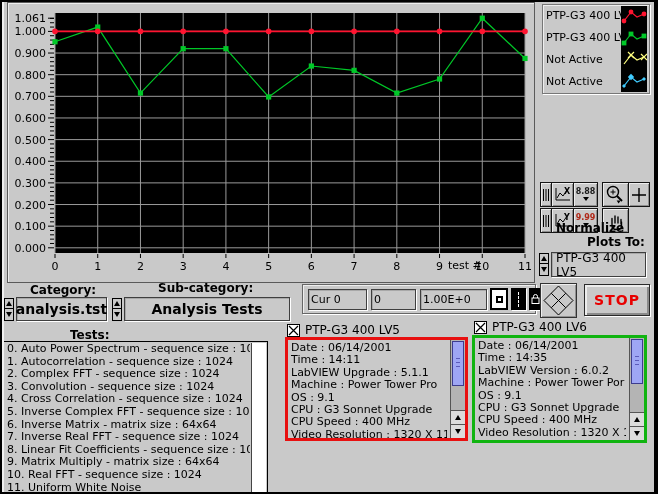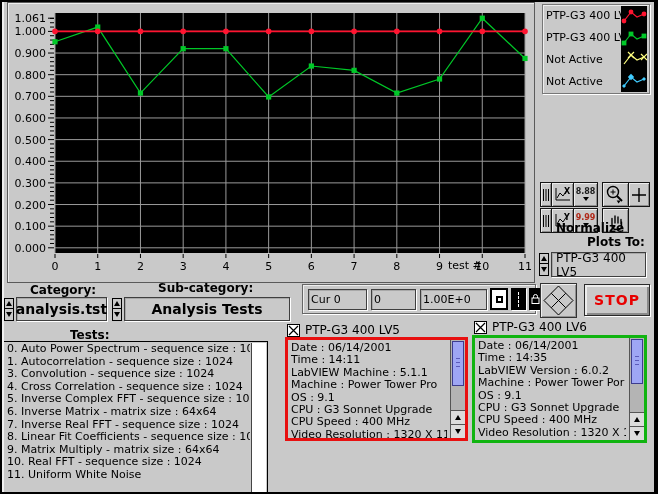--- a/index.html
+++ b/index.html
@@ -388,21 +388,21 @@
           <path d="M1 1l9 9M10 1l-9 9" stroke="#000" stroke-width="1.2"></path>
         </svg>
       </span>
     <span>PTP-G3 400 LV6</span>
   </div>
 
   <div class="machine-panel" id="mp-0" style="left: 285px; top: 337px; width: 183px; height: 104px; border-color: rgb(232, 16, 16);">
     <div class="mp-lines" id="mp-lines-0">
         <div>Date : 06/14/2001</div>
         <div>Time : 14:11</div>
-        <div>LabVIEW Machine : 5.1.1</div>
+        <div>LabVIEW Upgrade : 5.1.1</div>
         <div>Machine : Power Tower Pro</div>
         <div>OS : 9.1</div>
         <div>CPU : G3 Sonnet Upgrade</div>
         <div>CPU Speed : 400 MHz</div>
         <div>Video Resolution : 1320 X 1150</div>
       </div>
     <div class="vsb" id="vsb-0">
         <div class="vsb-thumb">
           <div class="vsb-grip"></div>
         </div>
@@ -436,20 +436,21 @@
           <span class="tri-down"></span>
         </div>
       </div>
   </div>
 
   <div class="boldlbl tests-label">Tests:</div>
   <div class="listbox">
     <div class="list-items" id="tests-items">
         <div class="list-item">0. Auto Power Spectrum - sequence size : 1024</div>
         <div class="list-item">1. Autocorrelation - sequence size : 1024</div>
+        <div class="list-item">2. Complex FFT - sequence size : 1024</div>
         <div class="list-item">3. Convolution  - sequence size : 1024</div>
         <div class="list-item">4. Cross Correlation - sequence size : 1024</div>
         <div class="list-item">5. Inverse Complex FFT - sequence size : 1024</div>
         <div class="list-item">6. Inverse Matrix - matrix size : 64x64</div>
         <div class="list-item">7. Inverse Real FFT - sequence size : 1024</div>
         <div class="list-item">8. Linear Fit Coefficients - sequence size : 1024</div>
         <div class="list-item">9. Matrix Multiply - matrix size : 64x64</div>
         <div class="list-item">10. Real FFT - sequence size : 1024</div>
         <div class="list-item">11. Uniform White Noise</div>
       </div>

